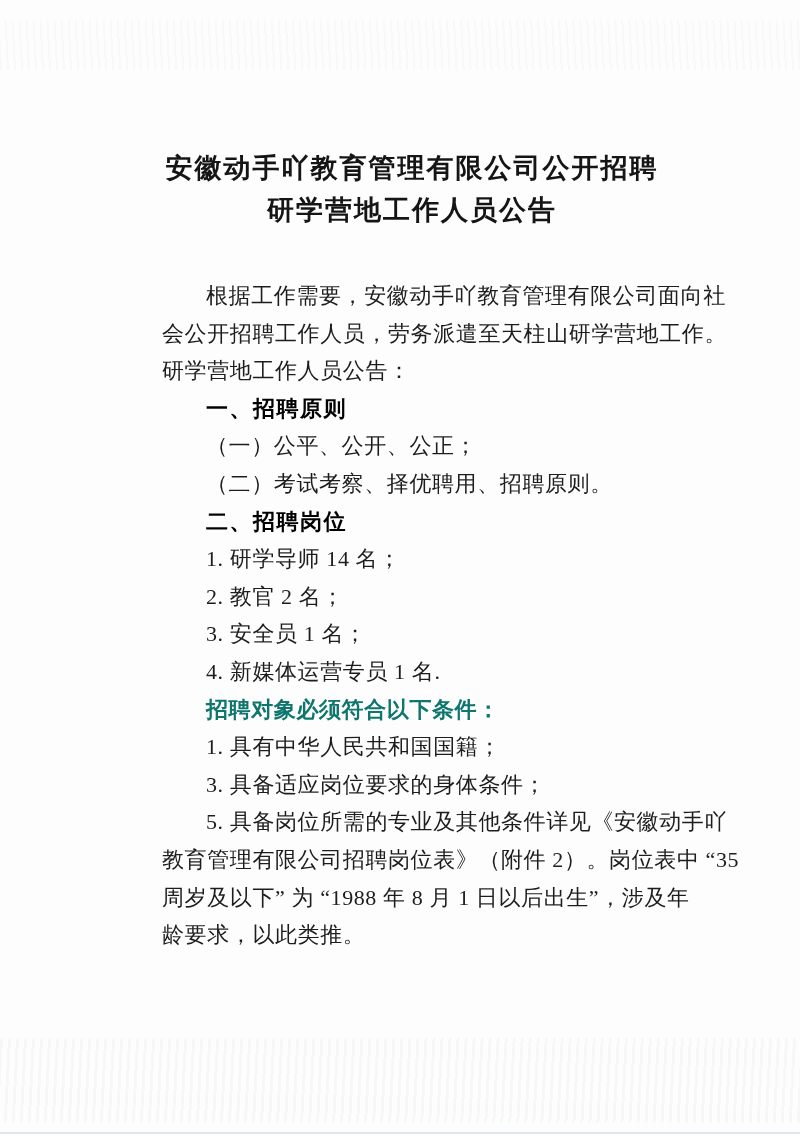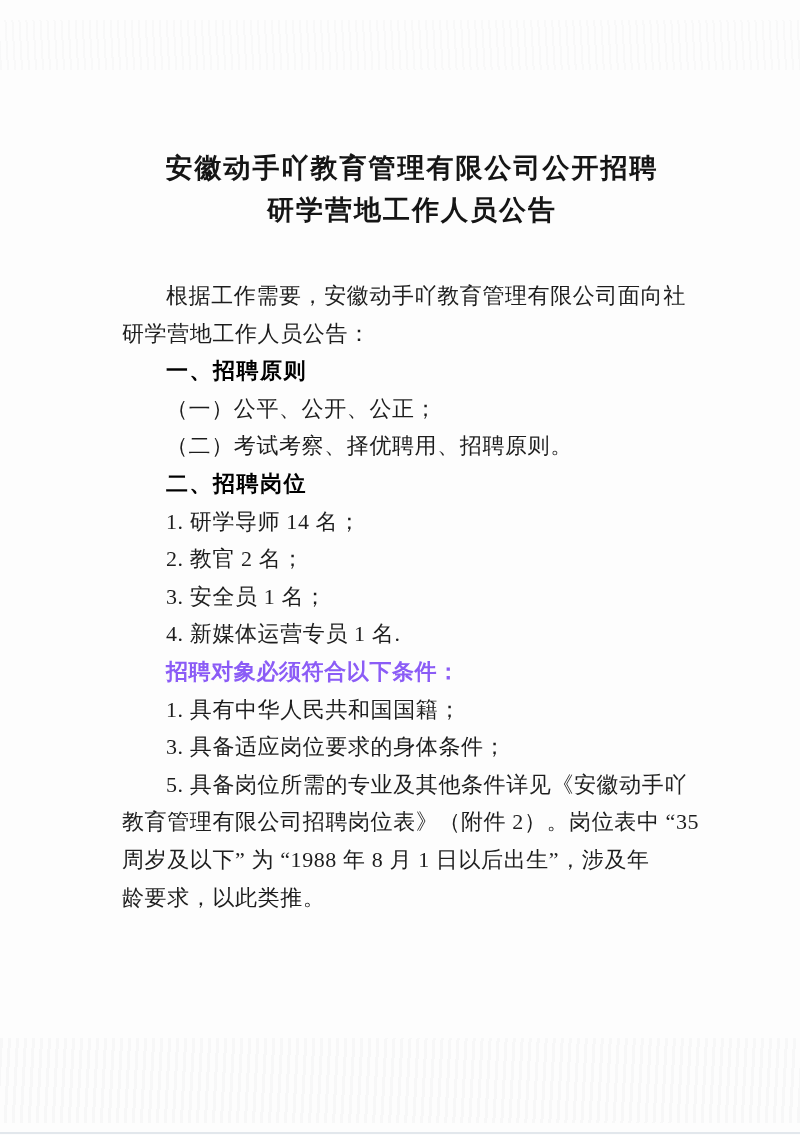--- a/index.html
+++ b/index.html
@@ -61,33 +61,34 @@
     top: 277px;
     left: 122px;
     width: 570px;
   }
   .line {
     height: 37.6px;
     line-height: 37.6px;
     font-size: 22px;
     letter-spacing: 0.6px;
     white-space: pre;
+    margin-left: 40px;
   }
   .indent {
     padding-left: 44px;
   }
   .h {
     font-family: "Liberation Sans", "DejaVu Sans", sans-serif;
     font-weight: bold;
     letter-spacing: 1.5px;
     color: #000000;
   }
   .b {
     font-weight: bold;
-    color: #8b5cf6;
+    color: #0f766e;
   }
   .bottom-edge-line {
     position: absolute;
     left: 0;
     bottom: 1px;
     width: 100%;
     height: 2px;
     background: #e2e7ec;
   }
 </style>
@@ -96,20 +97,21 @@
 
 <div class="page">
 
   <div class="title-block">
     <div class="title-line">安徽动手吖教育管理有限公司公开招聘</div>
     <div class="title-line">研学营地工作人员公告</div>
   </div>
 
   <div class="body-block">
     <div class="line indent">根据工作需要，安徽动手吖教育管理有限公司面向社</div>
+    <div class="line">会公开招聘工作人员，劳务派遣至天柱山研学营地工作。</div>
     <div class="line">研学营地工作人员公告：</div>
     <div class="line indent h">一、招聘原则</div>
     <div class="line indent">（一）公平、公开、公正；</div>
     <div class="line indent">（二）考试考察、择优聘用、招聘原则。</div>
     <div class="line indent h">二、招聘岗位</div>
     <div class="line indent">1. 研学导师 14 名；</div>
     <div class="line indent">2. 教官 2 名；</div>
     <div class="line indent">3. 安全员 1 名；</div>
     <div class="line indent">4. 新媒体运营专员 1 名.</div>
     <div class="line indent b">招聘对象必须符合以下条件：</div>

